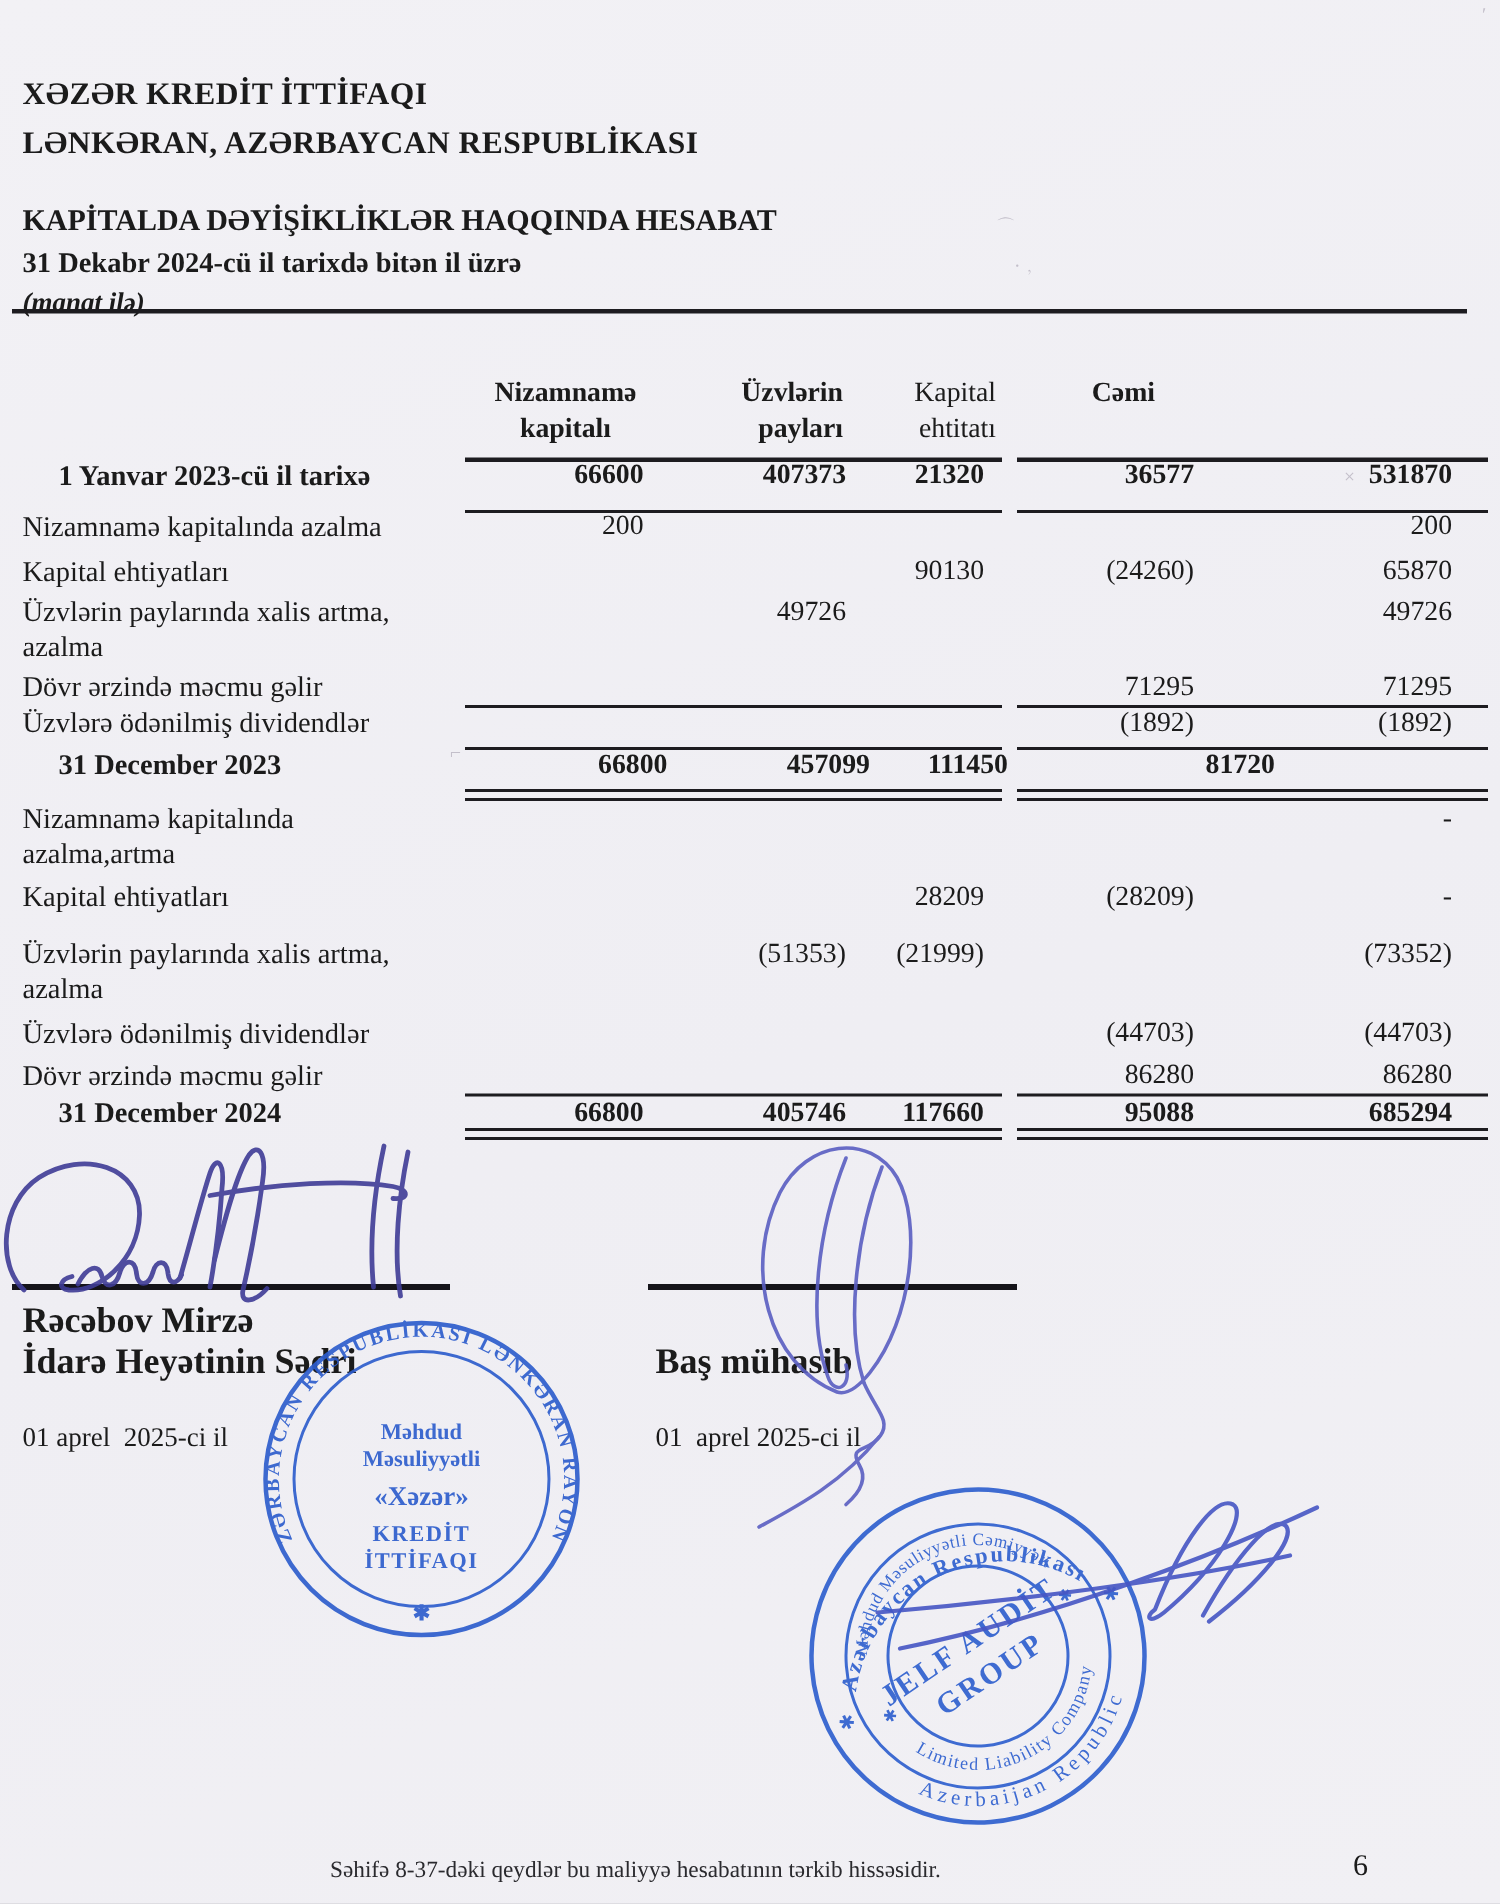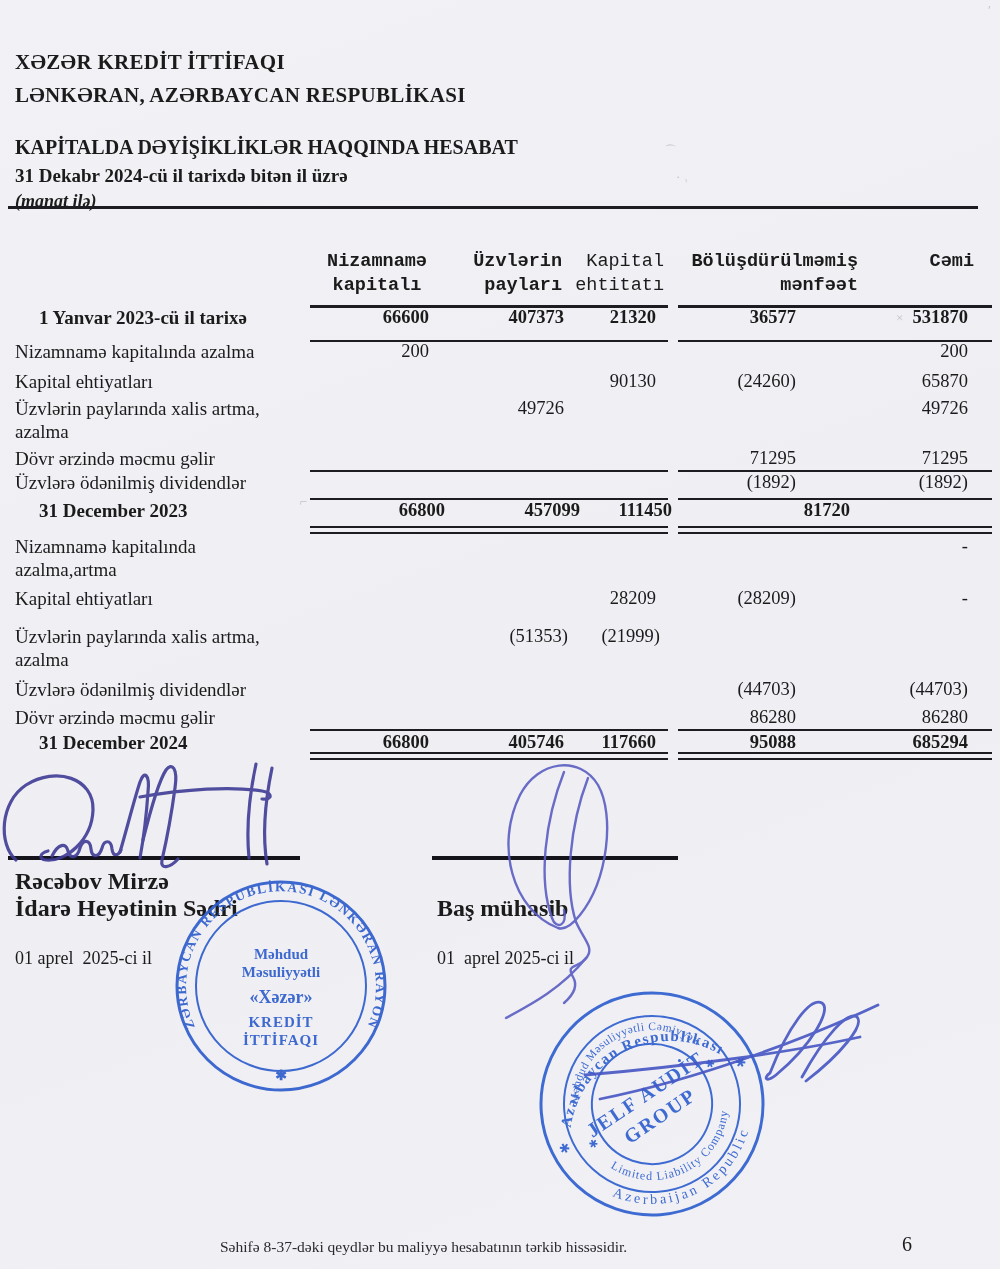--- a/index.html
+++ b/index.html
@@ -12,21 +12,21 @@
   .hdr .line1,.hdr .line2{font-size:21px;font-weight:bold;letter-spacing:.3px;line-height:33px;}
   .hdr .title{font-size:20px;font-weight:bold;margin-top:22px;line-height:26px;}
   .hdr .period{font-size:19px;font-weight:bold;margin-top:4px;line-height:24px;}
   .hdr .manat{font-size:18px;font-weight:bold;font-style:italic;margin-top:3px;}
   .top-rule{position:absolute;left:8px;top:206px;width:970px;height:3px;background:#1d1c20;}
 
   
   .tbl{position:absolute;left:8px;top:250px;width:986px;}
   .thead{display:flex;font-weight:bold;font-size:18.5px;line-height:24px;height:56px;}
   .thead .sp{width:302px;}
-  .th{white-space:normal;font-family:Liberation Mono, monospace;}
+  .th{white-space:normal;}
   .th.h1{width:134px;text-align:center;}
   .th.h2{width:124px;text-align:right;padding-right:6px;box-sizing:border-box;}
   .th.h3{width:100px;text-align:right;font-weight:normal;padding-right:4px;box-sizing:border-box;}
   .th.h4{width:192px;text-align:right;margin-left:12px;padding-right:14px;box-sizing:border-box;}
   .th.h5{width:122px;text-align:right;padding-right:20px;box-sizing:border-box;}
   .trow{display:flex;font-size:18.5px;line-height:23px;}
   .tlabel{width:302px;padding-left:7px;box-sizing:border-box;white-space:pre-line;font-size:19px;}
   .grp{display:flex;}
   .grp-l{width:358px;}
   .grp-r{width:318px;margin-left:12px;}
@@ -75,21 +75,20 @@
     <div class="manat">(manat ilə)</div>
   </div>
   <div class="top-rule"></div>
 
   <div class="tbl">
     <div class="thead">
       <div class="sp"></div>
       <div class="th h1">Nizamnamə kapitalı</div>
       <div class="th h2">Üzvlərin payları</div>
       <div class="th h3">Kapital ehtitatı</div>
-      <div class="th h4">Bölüşdürülməmiş mənfəət</div>
       <div class="th h5">Cəmi</div>
     </div>
     <div id="table-body">
         <div class="trow r1 bold">
           <div class="tlabel">1 Yanvar 2023-cü il tarixə</div>
           <div class="grp grp-l">
             <div class="tcell c1">66600</div>
             <div class="tcell c2">407373</div>
             <div class="tcell c3">21320</div>
           </div>
@@ -195,20 +194,24 @@
             <div class="tcell c5">-</div>
           </div>
         </div>
         <div class="trow r10">
           <div class="tlabel">Üzvlərin paylarında xalis artma,
 azalma</div>
           <div class="grp grp-l">
             <div class="tcell c1"></div>
             <div class="tcell c2">(51353)</div>
             <div class="tcell c3">(21999)</div>
+          </div>
+          <div class="grp grp-r">
+            <div class="tcell c4"></div>
+            <div class="tcell c5">(73352)</div>
           </div>
         </div>
         <div class="trow r11">
           <div class="tlabel">Üzvlərə ödənilmiş dividendlər</div>
           <div class="grp grp-l">
             <div class="tcell c1"></div>
             <div class="tcell c2"></div>
             <div class="tcell c3"></div>
           </div>
           <div class="grp grp-r">

